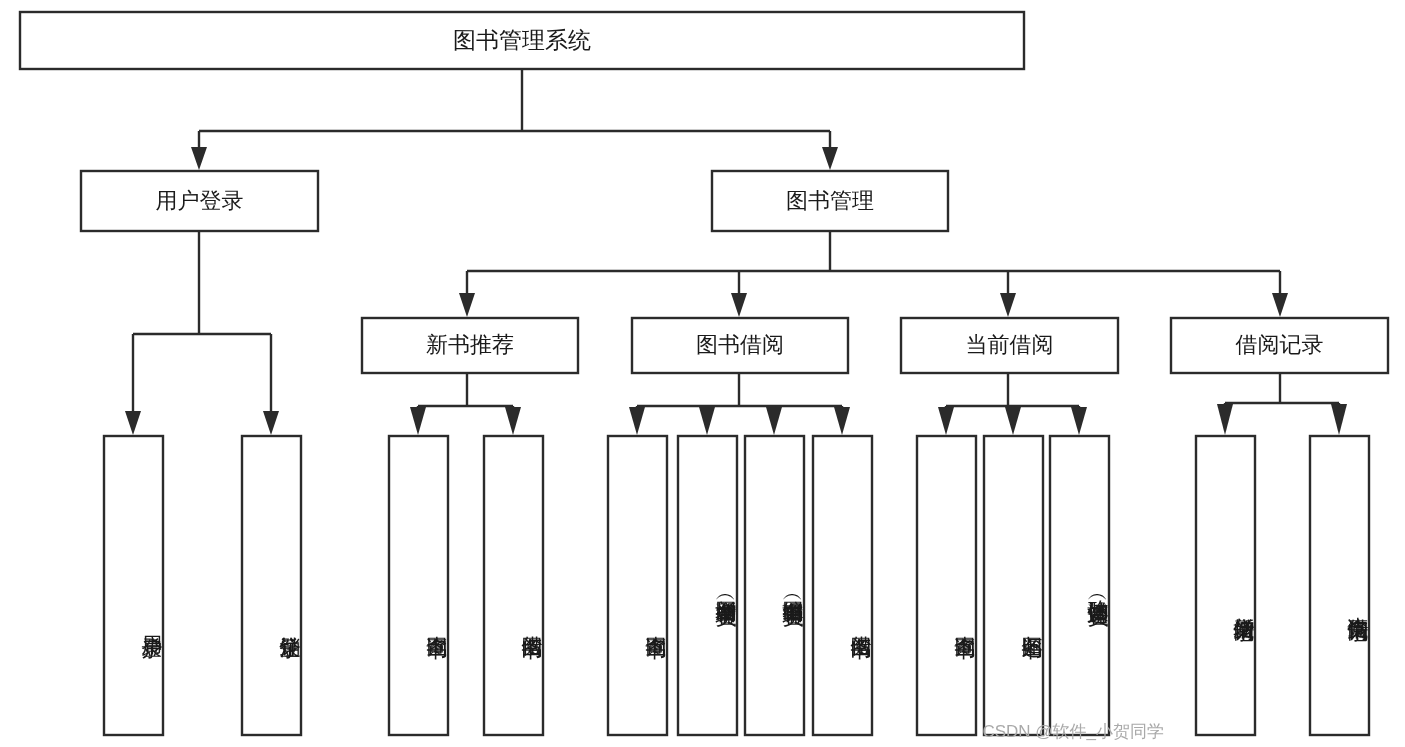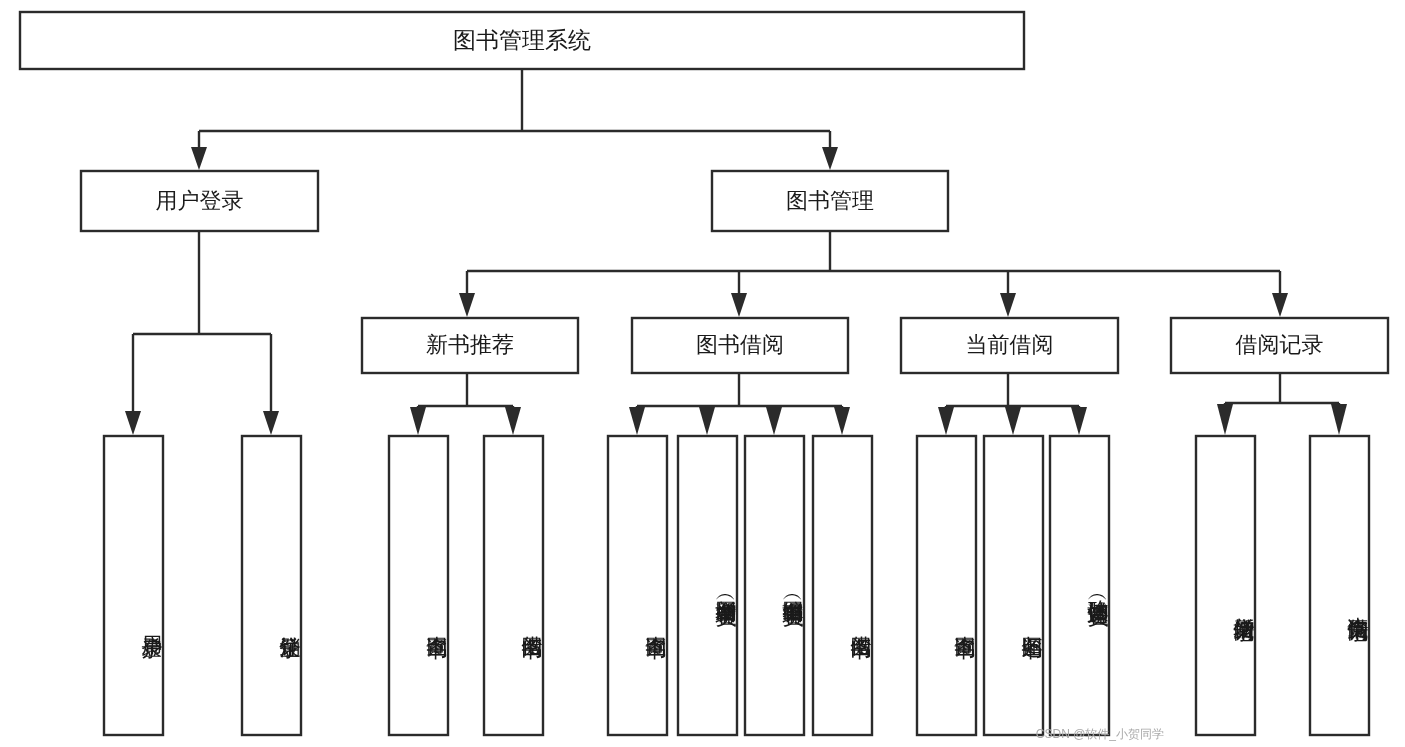--- a/index.html
+++ b/index.html
@@ -69,21 +69,21 @@
     align-items: flex-start;
     justify-content: center;
     white-space: nowrap;
     pointer-events: none;
   }
   .watermark {
     position: absolute;
     right: 10px;
     bottom: 4px;
     font-family: "Liberation Sans", sans-serif;
-    font-size: 12px;
+    font-size: 17px;
     color: #a9a9a9;
     white-space: nowrap;
     pointer-events: none;
   }
 </style>
 </head>
 <body>
 
 <div id="diagram-root">
 

